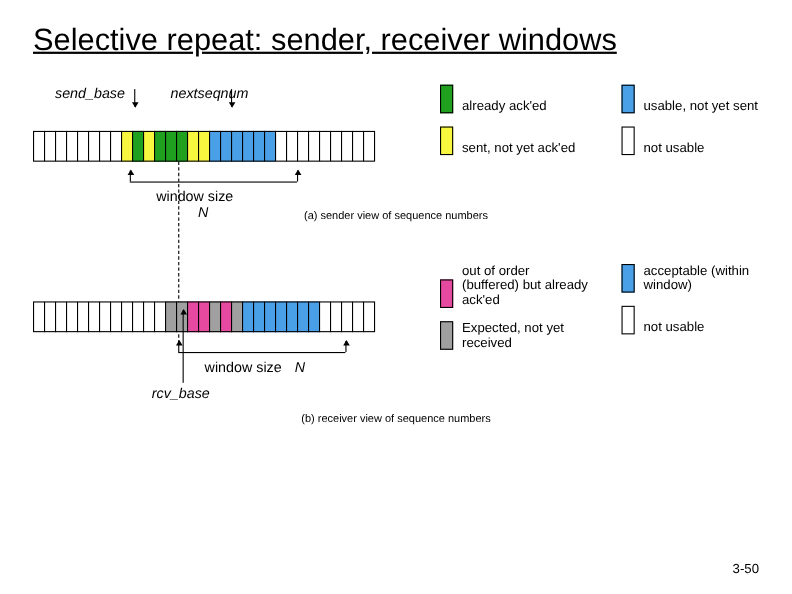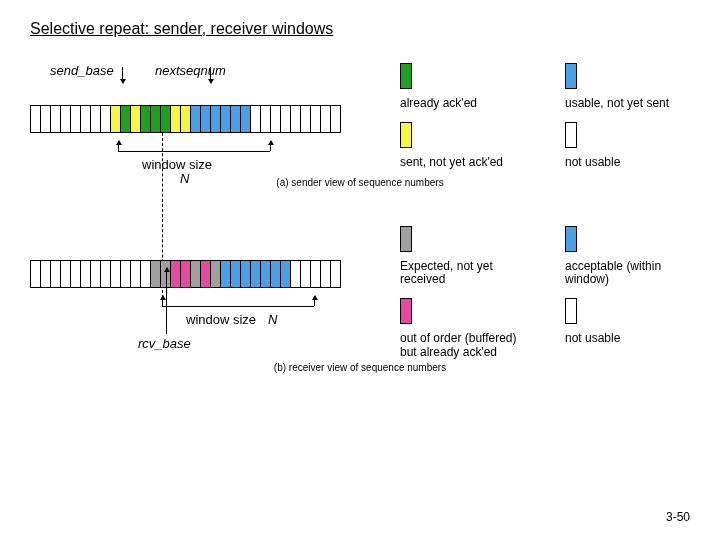--- a/index.html
+++ b/index.html
@@ -6,21 +6,21 @@
     margin: 0;
     padding: 20px 30px;
     font-family: Georgia, 'Times New Roman', serif;
     background: #fff;
     width: 720px;
     height: 540px;
     box-sizing: border-box;
     position: relative;
   }
   .title {
-    font-size: 16px;
+    font-size: 28px;
     font-family: 'Comic Sans MS', cursive, sans-serif;
     text-decoration: underline;
     margin-bottom: 25px;
   }
   .diagram-area {
     position: relative;
     font-family: 'Trebuchet MS', Arial, sans-serif;
     font-size: 13px;
   }
   
@@ -103,21 +103,21 @@
     font-size: 10px;
   }
   
   .legend {
     position: absolute;
     display: flex;
     gap: 30px;
     font-size: 12px;
   }
   .legend-col { display: flex; flex-direction: column; gap: 12px; width: 135px; }
-  .legend-item { display: flex; align-items: flex-start; gap: 8px; flex-direction: column; }
+  .legend-item { display: flex; align-items: flex-end; gap: 8px; }
   .swatch {
     width: 10px;
     height: 24px;
     border: 1px solid #000;
     flex-shrink: 0;
   }
   .legend-item span { line-height: 1.1; }
 
   
   .dotted {
@@ -240,26 +240,26 @@
     <div class="caption">(a) sender view of sequence numbers</div>
   </div>
 
   <div class="dotted" style="left:132px; top:70px; height:165px;"></div>
 
   <div style="position:relative; margin-top:10px;">
 
     <div class="legend" style="top:8px; left:370px;">
       <div class="legend-col">
         <div class="legend-item">
+          <div class="swatch c-pink"></div>
+          <span>out of order (buffered) but already ack'ed</span>
+        </div>
+        <div class="legend-item">
           <div class="swatch c-gray"></div>
           <span>Expected, not yet received</span>
-        </div>
-        <div class="legend-item">
-          <div class="swatch c-pink"></div>
-          <span>out of order (buffered) but already ack'ed</span>
         </div>
       </div>
       <div class="legend-col">
         <div class="legend-item">
           <div class="swatch c-blue"></div>
           <span>acceptable (within window)</span>
         </div>
         <div class="legend-item">
           <div class="swatch c-white"></div>
           <span>not usable</span>

